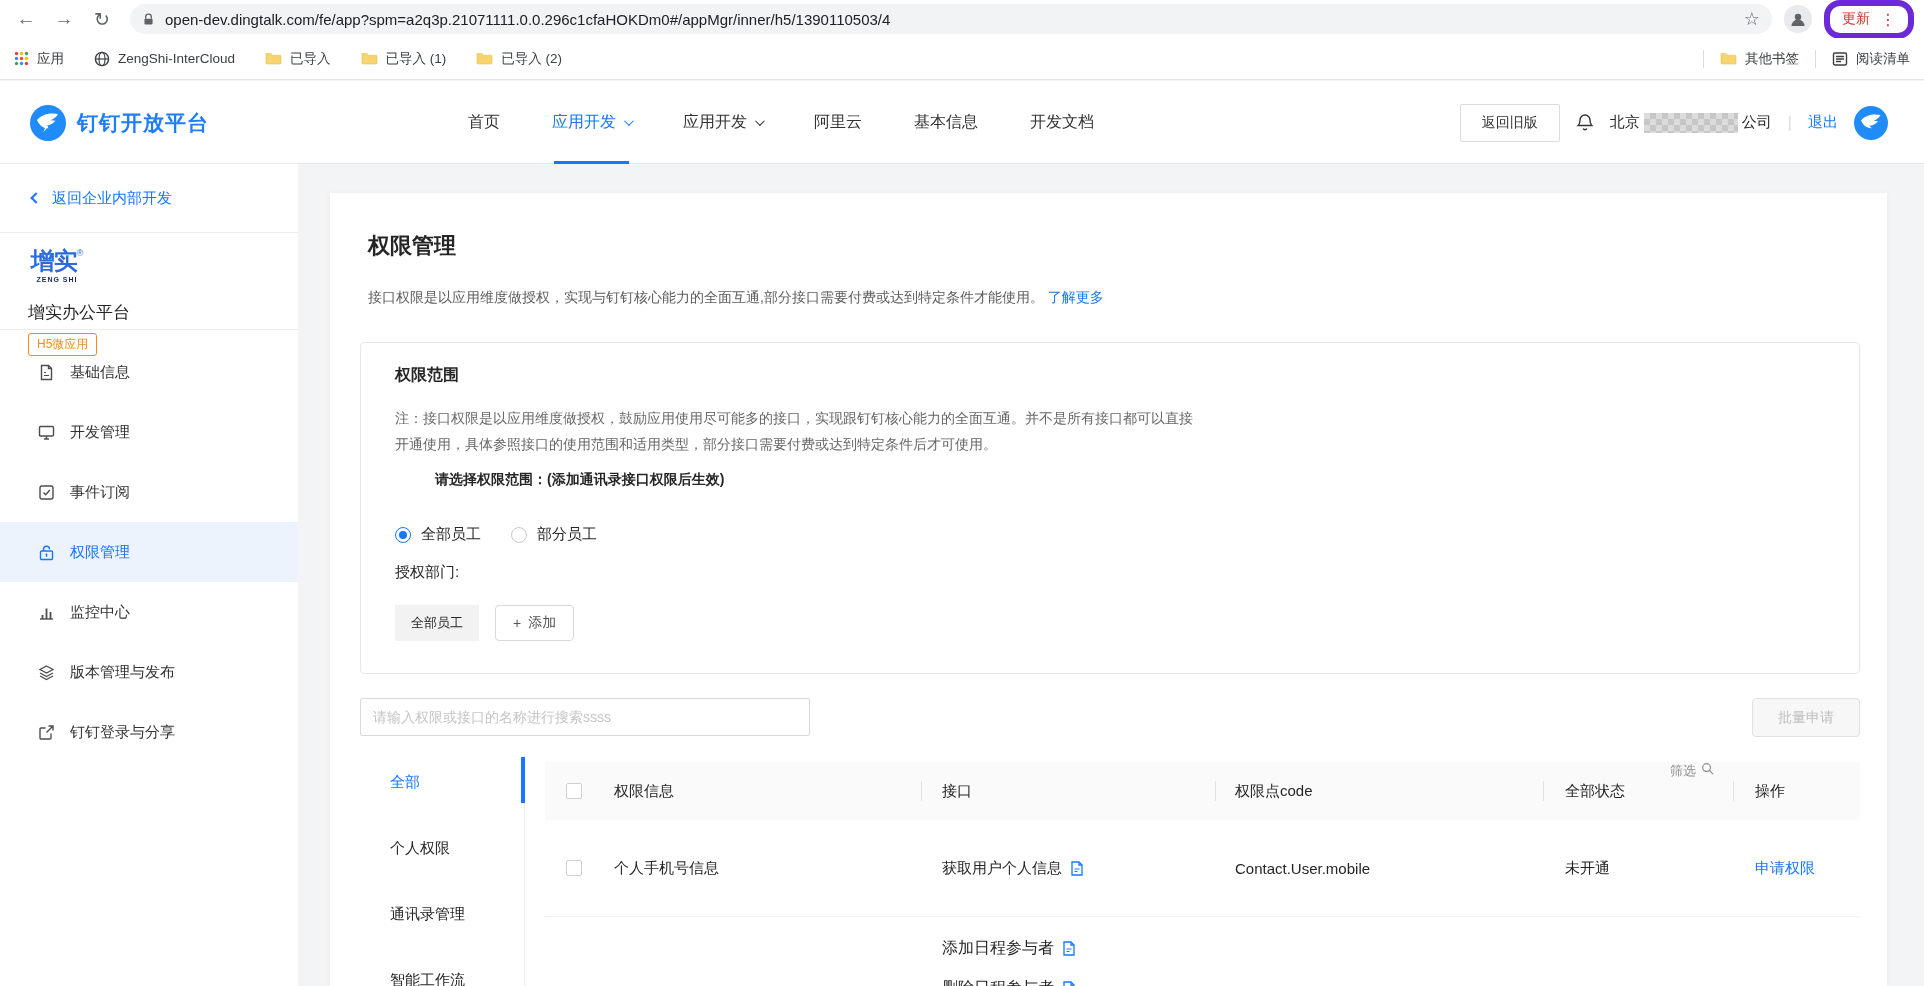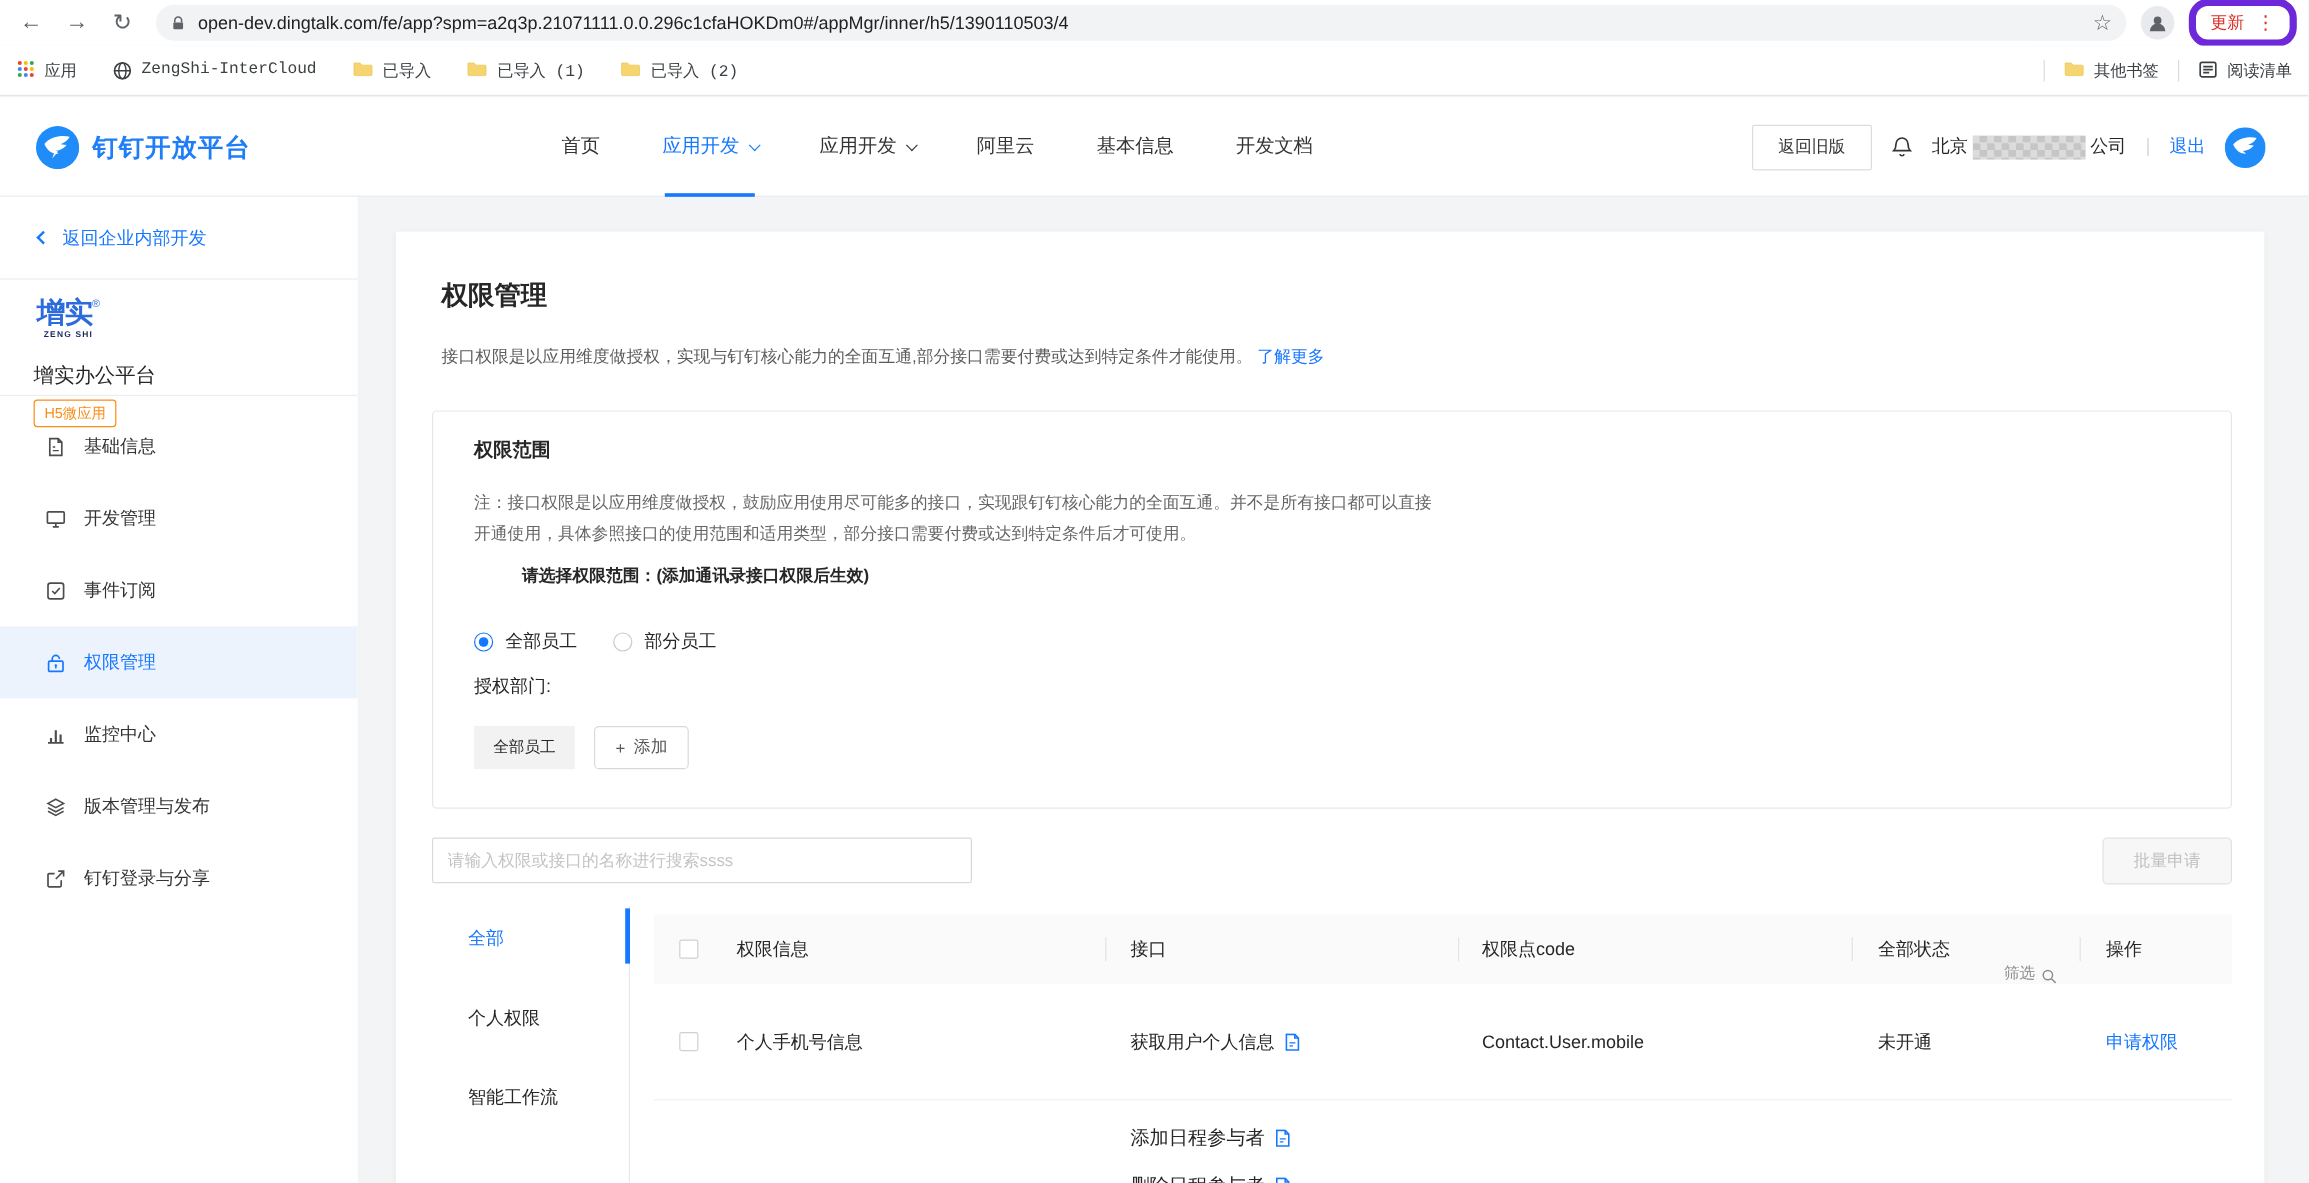--- a/index.html
+++ b/index.html
@@ -11,21 +11,21 @@
   .chrome-toolbar { position:absolute; top:0; left:0; right:0; height:38px; background:#fff; display:flex; align-items:center; padding:0 10px; gap:6px; }
   .navbtn { width:32px; height:32px; border-radius:50%; display:flex; align-items:center; justify-content:center; font-size:19px; color:#5f6368; cursor:pointer; }
   .omnibox { flex:1; height:30px; background:#f1f3f4; border-radius:15px; display:flex; align-items:center; padding:0 12px; gap:10px; margin:0 6px; }
   .omnibox .url { flex:1; font-size:15px; color:#202124; white-space:nowrap; overflow:hidden; }
   .star-btn { font-size:18px; color:#5f6368; }
   .chrome-avatar { width:28px; height:28px; border-radius:50%; background:#e8eaed; display:flex; align-items:center; justify-content:center; }
   .update-pill { display:flex; align-items:center; gap:10px; border:6px solid #6d28d9; border-radius:16px; padding:4px 12px; color:#d93025; font-size:14px; margin-left:6px; background:#fff; }
   .update-pill .kebab { font-size:16px; color:#d93025; letter-spacing:0; }
 
   .bookmarks-bar { position:absolute; top:38px; left:0; right:0; height:42px; background:#fff; border-bottom:1px solid #e4e6e8; display:flex; align-items:center; padding:0 14px; font-size:13.5px; color:#3c4043; }
-  .bm-item { display:flex; align-items:flex-start; gap:8px; margin-right:30px; cursor:pointer; white-space:nowrap;font-family:Liberation Mono, monospace; }
+  .bm-item { display:flex; align-items:center; gap:8px; margin-right:30px; cursor:pointer; white-space:nowrap; }
   .bm-right { margin-left:auto; display:flex; align-items:center; }
   .bm-right .bm-item { margin-right:0; margin-left:16px; }
   .bm-sep { width:1px; height:18px; background:#dadce0; margin-left:16px; }
 
   
   .site-header { position:absolute; top:81px; left:0; right:0; height:83px; background:#fff; border-bottom:1px solid #e9e9e9; }
   .brand { position:absolute; left:30px; top:0; height:83px; display:flex; align-items:center; gap:11px; }
   .brand-logo { width:36px; height:36px; }
   .brand-name { font-size:21px; font-weight:700; color:#1f7df7; letter-spacing:1px; }
   .main-nav { position:absolute; left:468px; top:0; height:83px; display:flex; gap:52px; }
@@ -84,21 +84,21 @@
   .tabs { position:absolute; left:0; top:556px; width:194px; }
   .tab { height:66px; display:flex; align-items:center; padding-left:60px; font-size:15px; color:#262626; cursor:pointer; }
   .tab.active { color:#1677ff; }
   .tabs-divider { position:absolute; left:194px; top:562px; bottom:0; width:1px; background:#e9e9e9; }
   .tabs-indicator { position:absolute; left:191px; top:564px; width:4px; height:46px; background:#1677ff; }
 
   .perm-table { position:absolute; left:215px; top:569px; width:1315px; bottom:0; }
   .thead { position:absolute; left:0; top:0; width:100%; height:58px; background:#fafafa; }
   .th { position:absolute; top:0; height:58px; display:flex; align-items:center; font-size:15px; color:#262626; font-weight:500; }
   .thdiv { position:absolute; top:19px; height:20px; width:1px; background:#e3e3e3; }
-  .filter-trigger { position:absolute; top:0; height:58px; left:1125px; display:flex; align-items:flex-end; gap:5px; font-size:13px; color:#8c8c8c; font-weight:400; cursor:pointer; }
+  .filter-trigger { position:absolute; top:0; height:58px; left:1125px; display:flex; align-items:flex-start; gap:5px; font-size:13px; color:#8c8c8c; font-weight:400; cursor:pointer; }
   .checkbox { width:16px; height:16px; border:1px solid #d0d0d0; border-radius:2px; background:#fff; position:absolute; left:21px; cursor:pointer; }
   .thead .checkbox { top:21px; }
   .trow1 { position:absolute; left:0; top:58px; width:100%; height:97px; border-bottom:1px solid #f0f0f0; }
   .trow1 .checkbox { top:40px; }
   .td { position:absolute; top:0; height:97px; display:flex; align-items:center; font-size:15px; color:#262626; }
   .api-link { display:flex; align-items:center; gap:8px; }
   .action-link { color:#1677ff; cursor:pointer; }
   .trow2 { position:absolute; left:0; top:155px; width:100%; height:120px; }
   .api-stack { position:absolute; left:397px; top:18px; display:flex; flex-direction:column; gap:14px; }
   .api-stack .api-link { height:26px; }
@@ -351,20 +351,21 @@
         </button>
       </div>
     </section>
 
     <input class="search-input" type="text" placeholder="请输入权限或接口的名称进行搜索ssss" style="">
     <button class="batch-btn">批量申请</button>
 
     <div class="tabs">
       <div class="tab active">全部</div>
       <div class="tab">个人权限</div>
+      <div class="tab">通讯录管理</div>
       <div class="tab">智能工作流</div>
     </div>
     <div class="tabs-divider"></div>
     <div class="tabs-indicator"></div>
 
     <div class="perm-table">
       <div class="thead">
         <span class="checkbox"></span>
         <div class="th" style="left:69px">权限信息</div>
         <div class="th" style="left:397px">接口</div>

